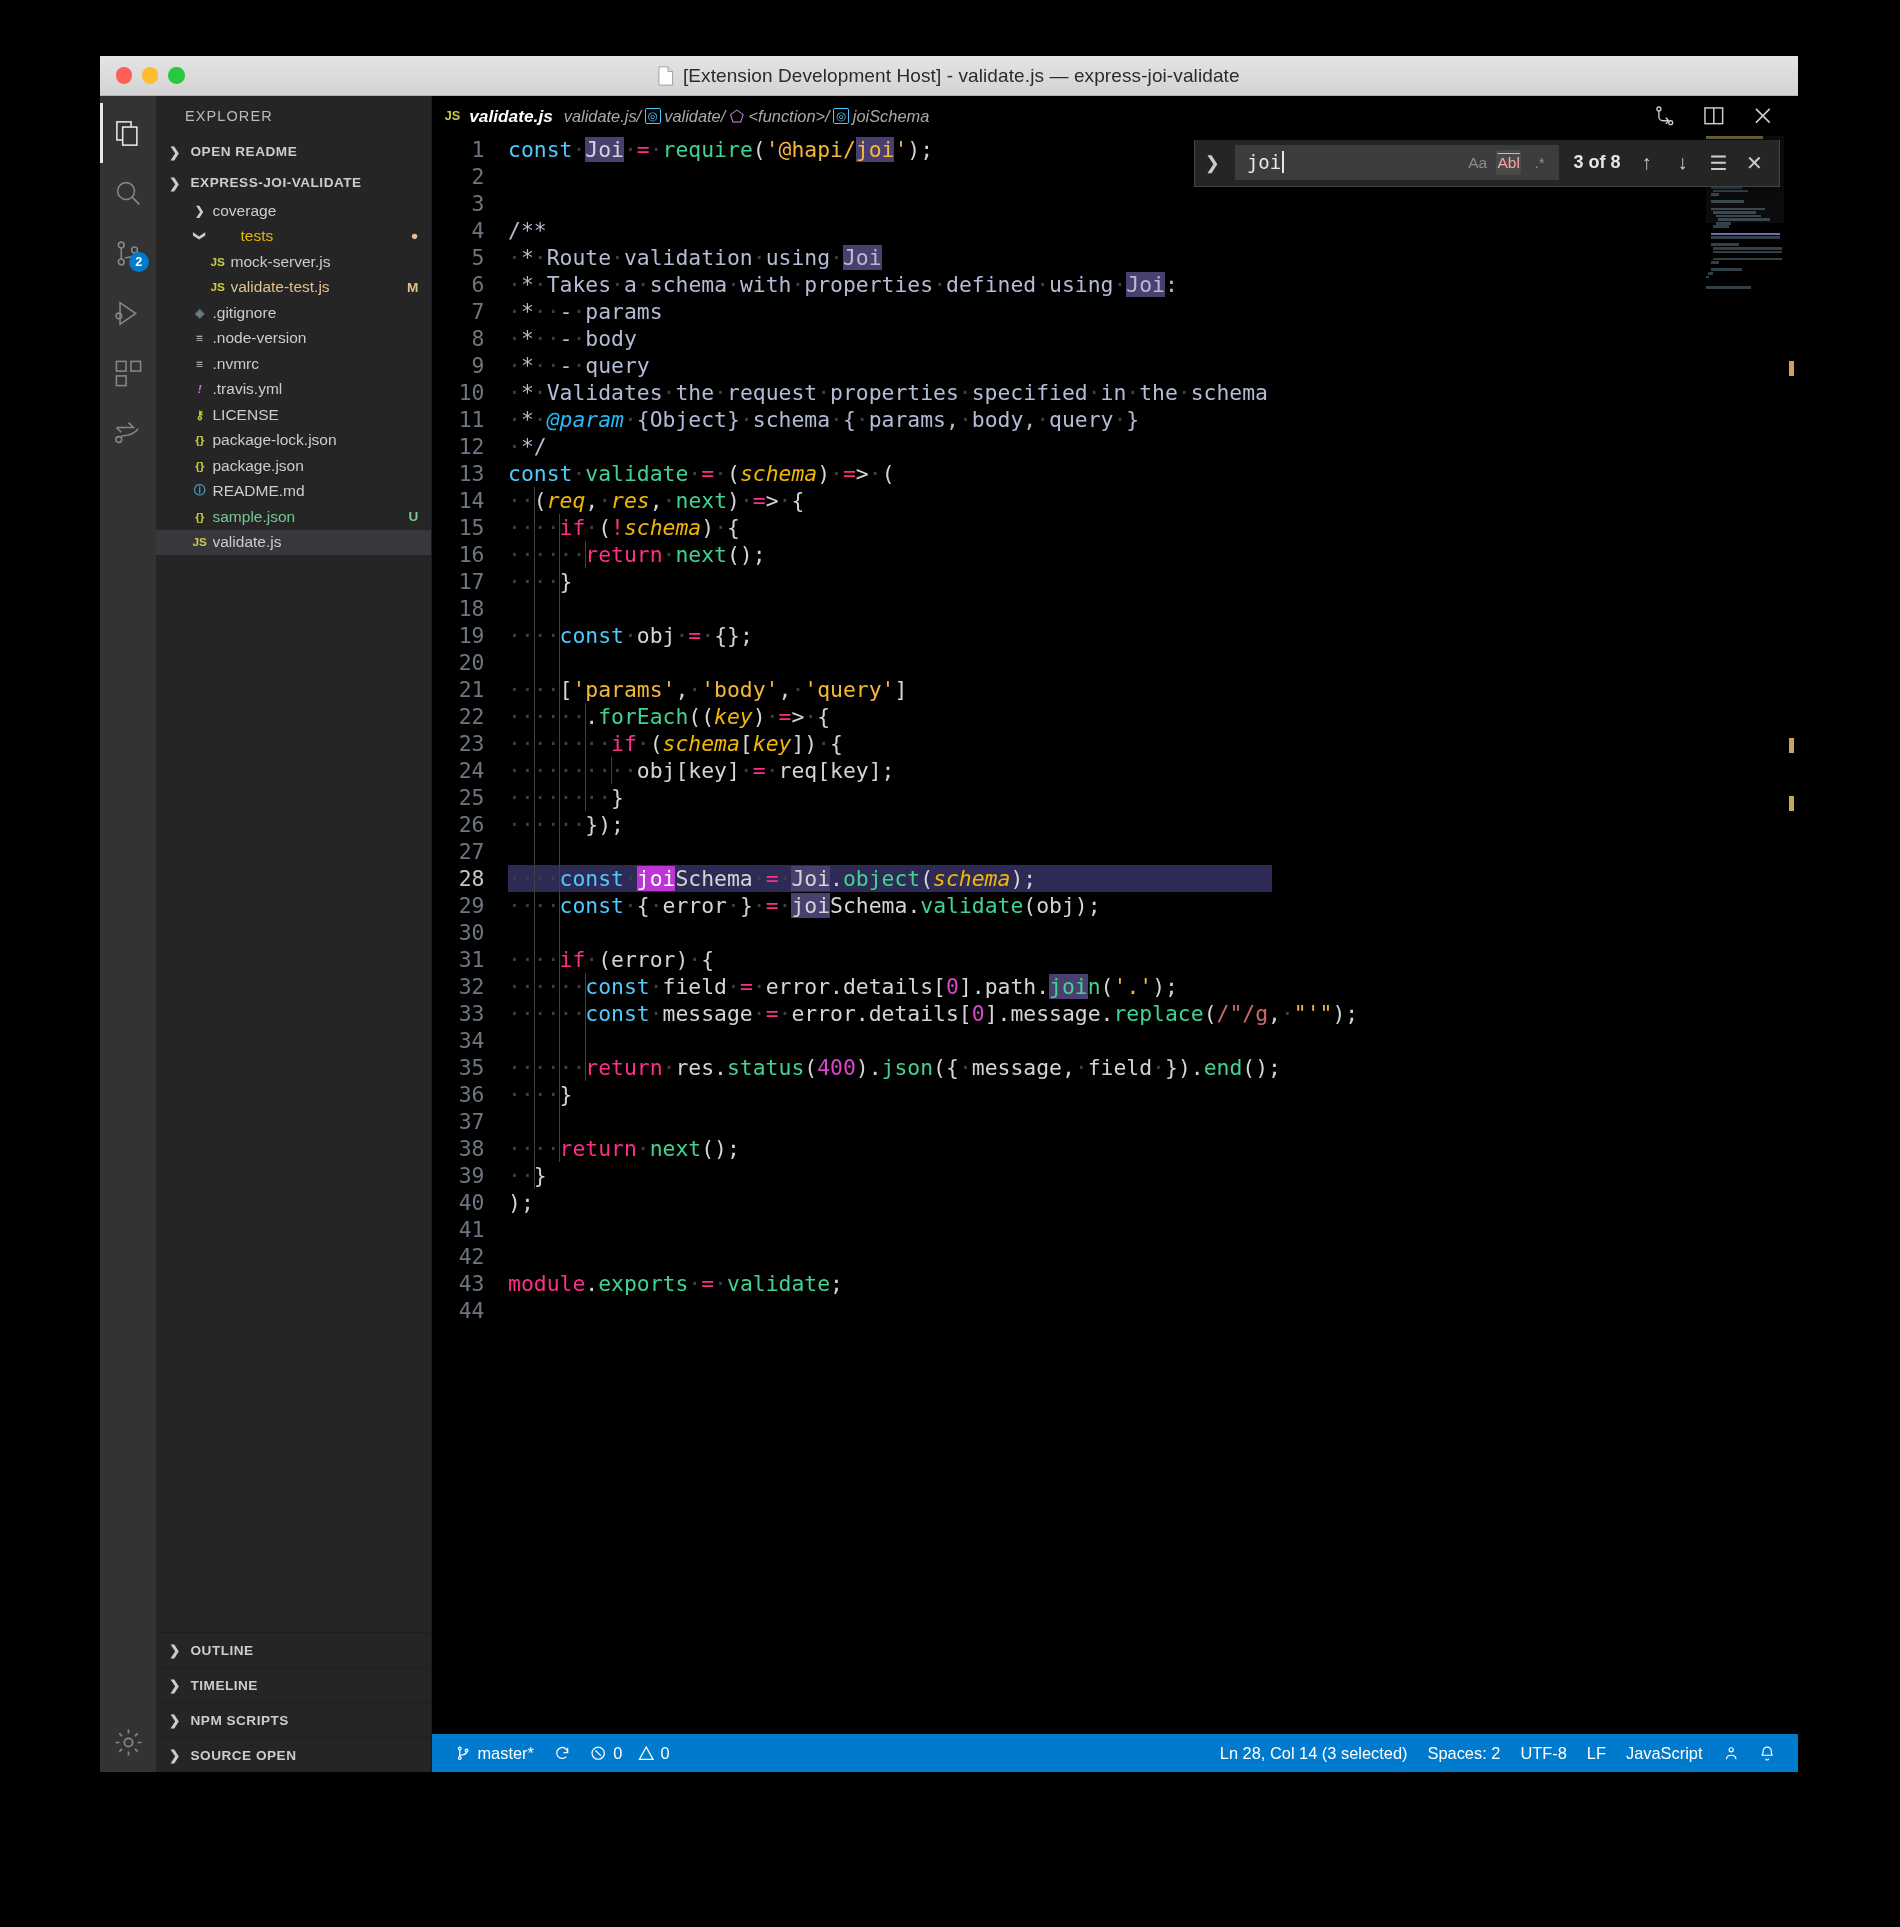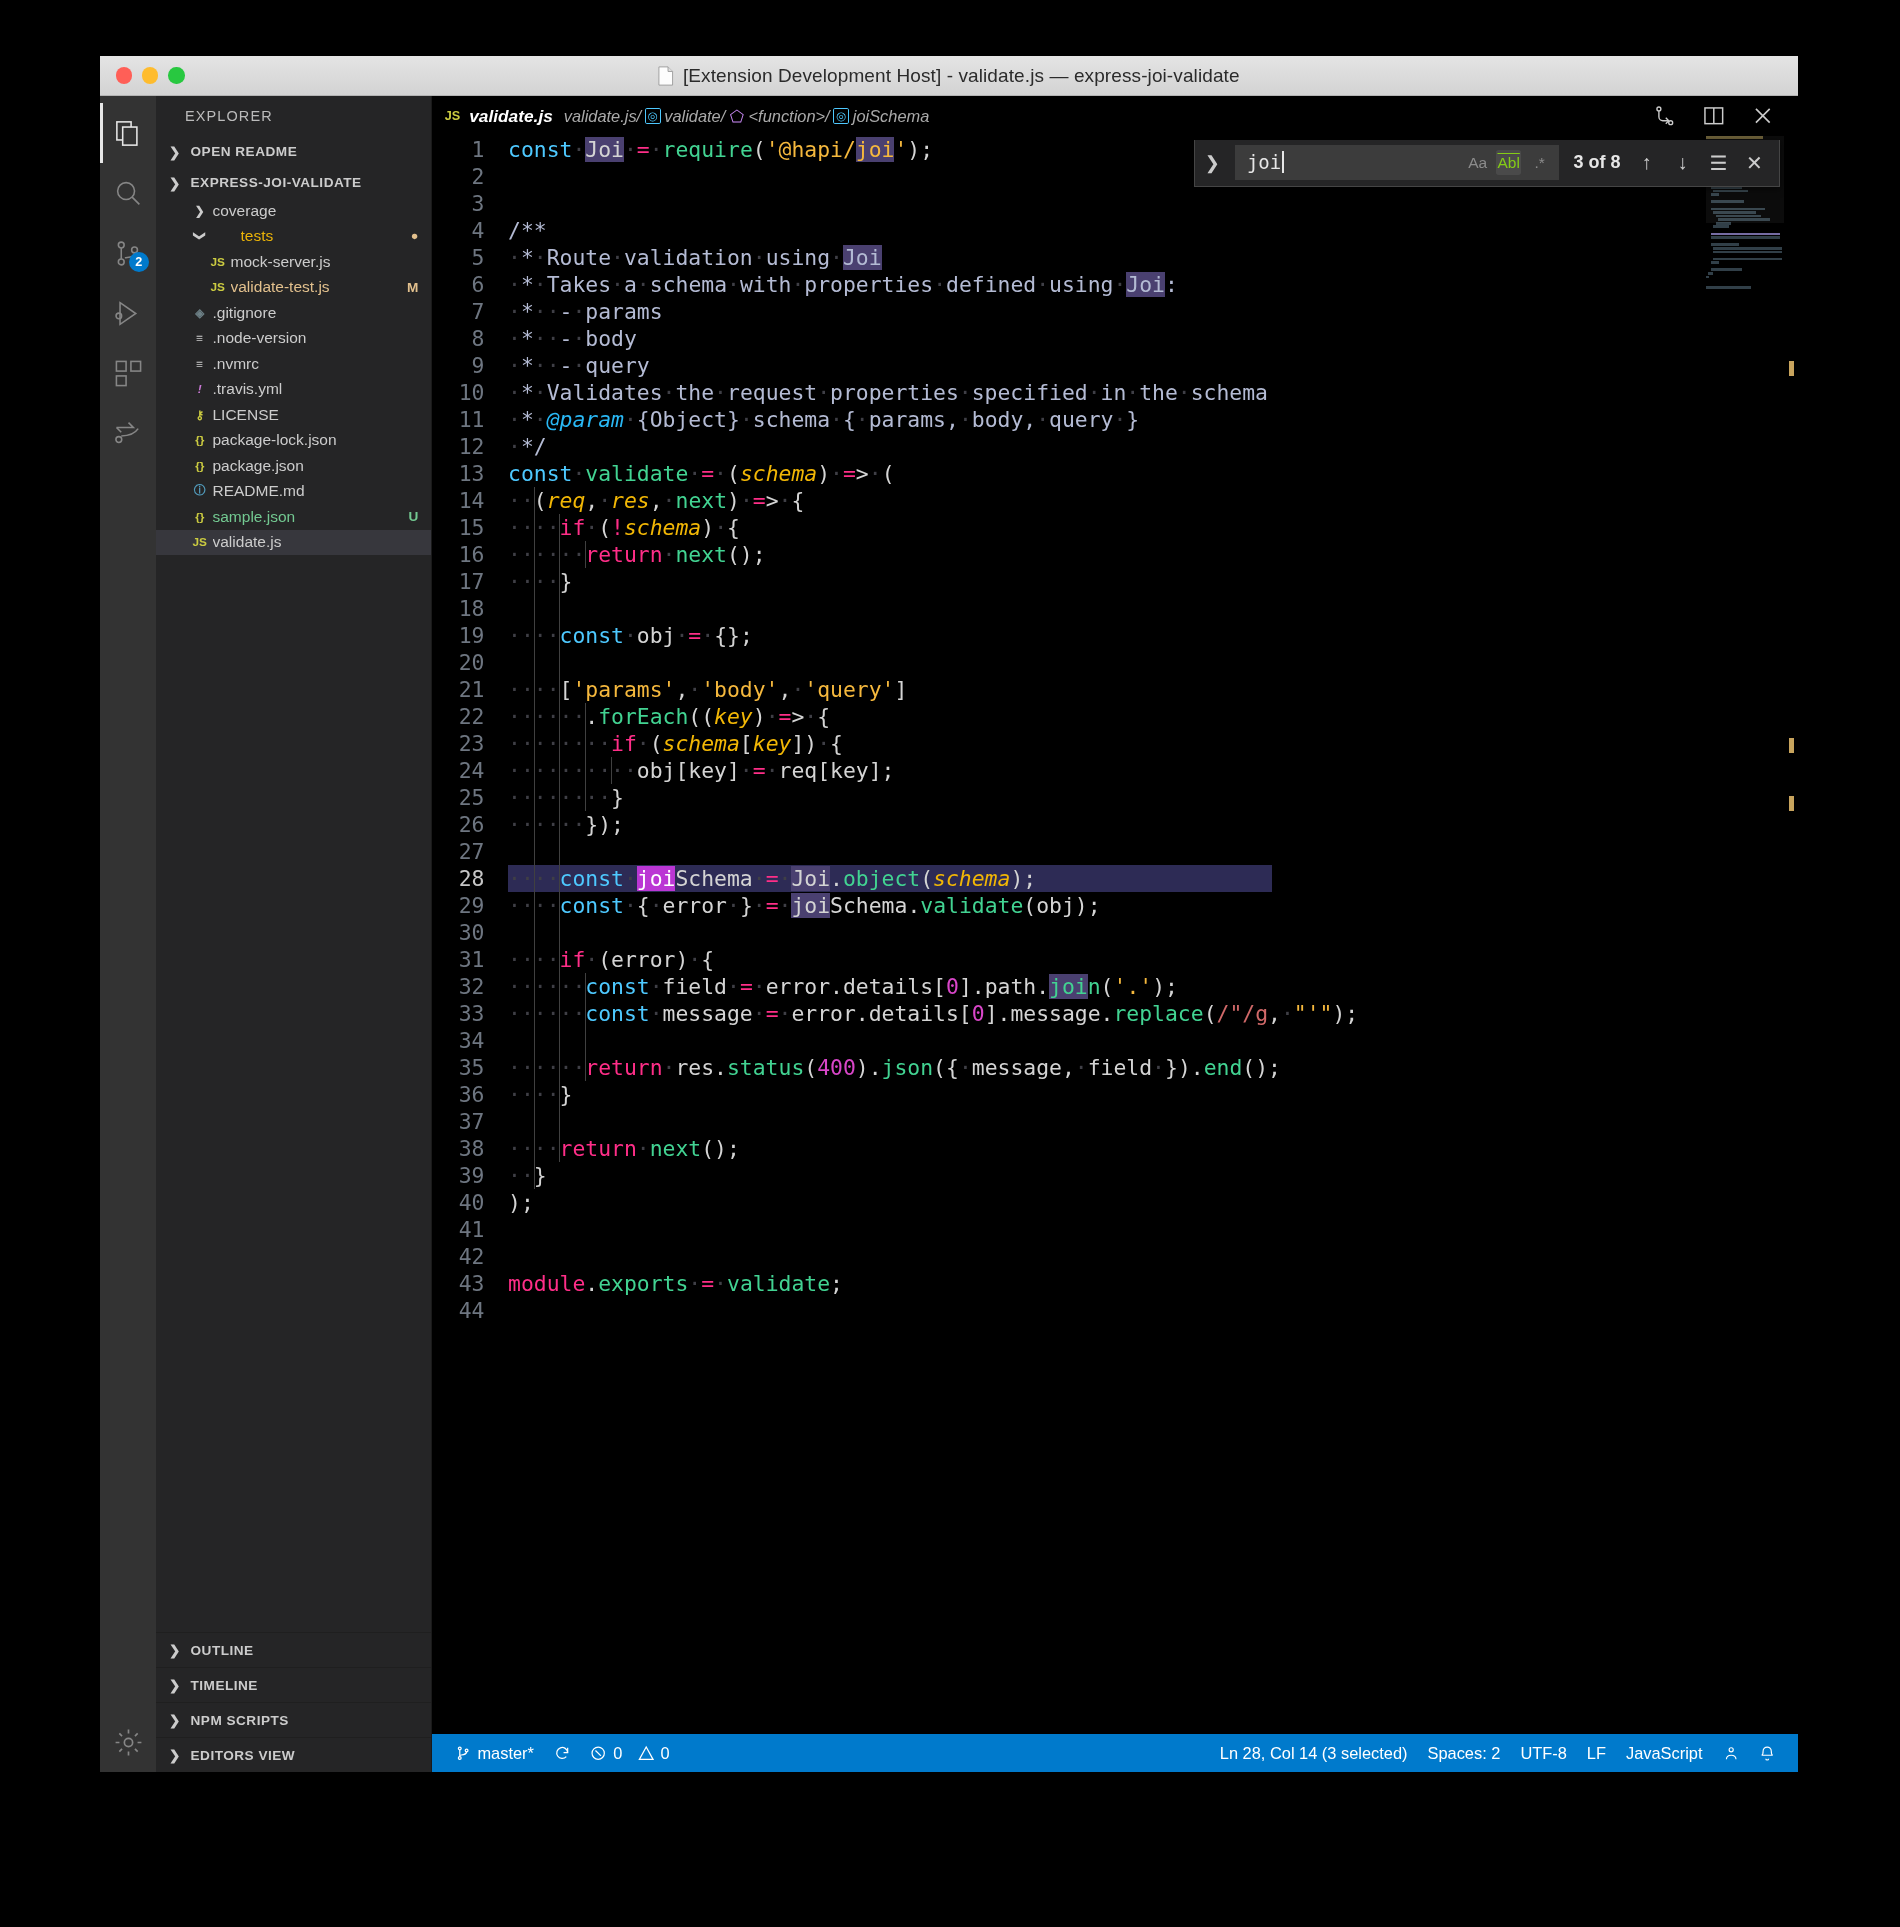--- a/index.html
+++ b/index.html
@@ -201,21 +201,21 @@
   }
   .caret {
     display: inline-block; width: 1.8px; height: 22px;
     background: #e7e7e7; vertical-align: -3.6px; margin-left: 0.9px;
   }
   .find-opt {
     width: 25.5px; height: 25.5px; display: flex;
     align-items: center; justify-content: center;
     color: #8c8c8c; font-size: 15.5px; border-radius: 2.7px;
   }
-  .find-opt.boxed { background: #4a4a4a; color: #84cc16; }
+  .find-opt.boxed { background: #4a4a4a; color: #fca5a5; }
   .find-count { color: #e7e7e7; font-size: 18px; font-weight: bold; margin: 0 3.6px 0 5.5px; }
   .find-btn { width: 27px; text-align: center; color: #cccccc; font-size: 20px; }
   
   .minimap {
     position: absolute; right: 14.5px; top: 0; width: 78px; bottom: 0;
     background: #000; opacity: .85; overflow: hidden;
   }
   .mm-line { height: 2.7px; margin-bottom: 0.9px; }
   .mm-slider {
     position: absolute; left: 0; right: 0; top: 0; height: 87px;
@@ -429,21 +429,21 @@
         <div class="section-header">
           <span class="twisty">❯</span>
           <span>TIMELINE</span>
         </div>
         <div class="section-header">
           <span class="twisty">❯</span>
           <span>NPM SCRIPTS</span>
         </div>
         <div class="section-header">
           <span class="twisty">❯</span>
-          <span>EDITORS VIEW</span>
+          <span>SOURCE OPEN</span>
         </div>
       </div>
     </div>
 
     <div class="editor-area">
 
       <div class="tabs-row">
         <div class="tab">
           <span class="js-badge">JS</span>
           <span class="tabname">validate.js</span>

